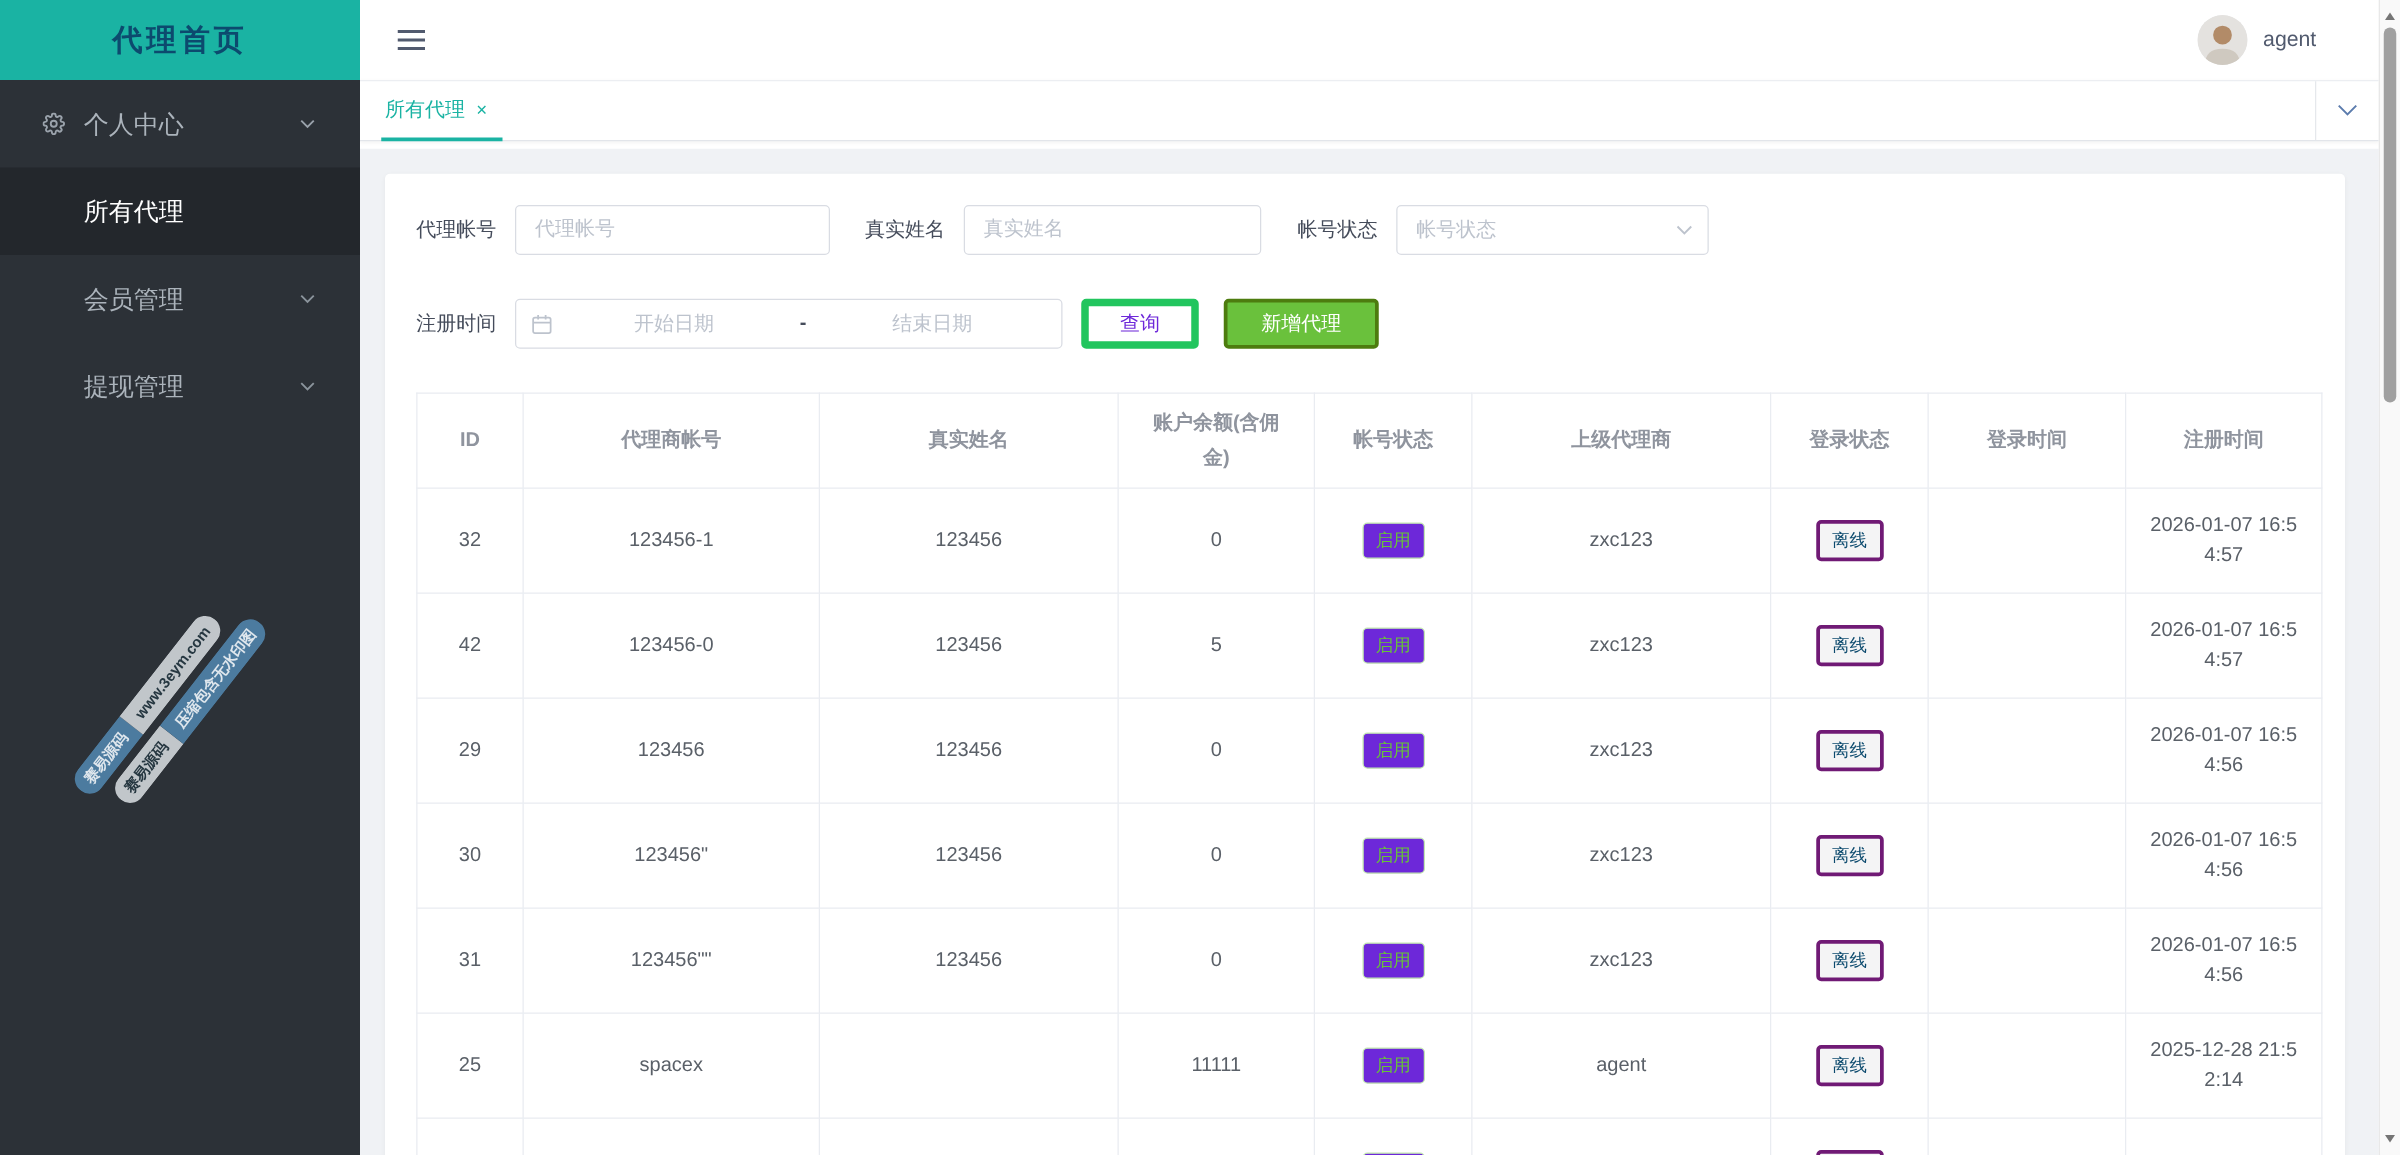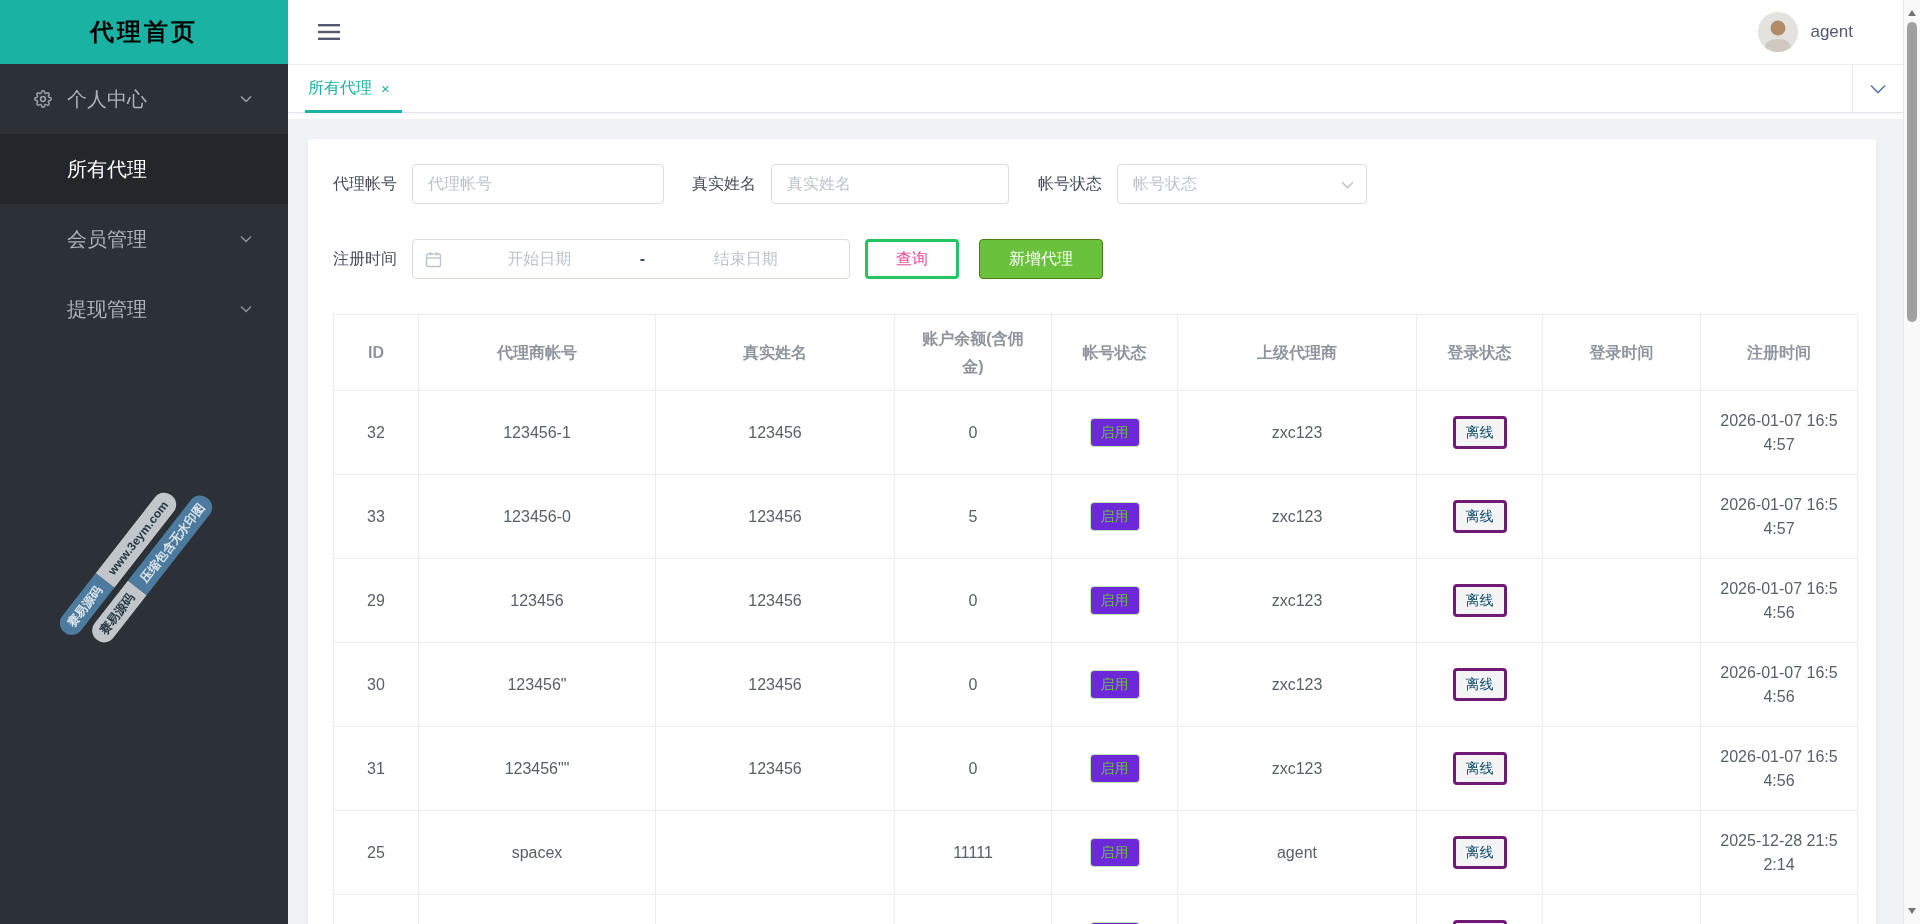--- a/index.html
+++ b/index.html
@@ -1,21 +1,21 @@
 <!DOCTYPE html>
 <html><head>
 <meta charset="utf-8">
 <style>
   * { margin:0; padding:0; box-sizing:border-box; }
   html,body { width:1920px; height:924px; overflow:hidden; }
   body { font-family:"Liberation Sans","DejaVu Sans",sans-serif; background:#fff; position:relative; }
 
   
   .sidebar { position:absolute; left:0; top:0; width:288px; height:924px; background:#2c3137; z-index:3; }
-  .logo { height:64px; background:#1ab3a3; color:#000000; display:flex; align-items:center; justify-content:center;
+  .logo { height:64px; background:#1ab3a3; color:#0c4a6e; display:flex; align-items:center; justify-content:center;
           font-size:24px; font-weight:bold; letter-spacing:3px; }
   .menu-item { height:70px; display:flex; align-items:center; font-size:20px; color:#abb3bb; position:relative; cursor:pointer; }
   .menu-item.group { padding-left:34px; }
   .menu-item.sub { padding-left:67px; }
   .menu-item.active { background:#23272c; color:#ffffff; }
   .menu-item .mi-icon { margin-right:15px; display:flex; }
   .menu-chevron { position:absolute; right:36px; top:50%; transform:translateY(-50%); display:flex; }
 
   
   .watermark { position:absolute; left:55px; top:625px; transform:rotate(-52deg); transform-origin:0 0; opacity:.95; }
@@ -56,22 +56,22 @@
   .w-name { width:238px; margin-right:29px; }
   .fake-select { width:250px; height:40px; border:1px solid #d9dce3; border-radius:4px; display:flex; align-items:center;
                  padding:0 12px 0 15px; cursor:pointer; background:#fff; }
   .fake-select .ph { flex:1; font-size:16px; color:#bdc3cd; }
   .date-range { width:438px; height:40px; border:1px solid #d9dce3; border-radius:4px; display:flex; align-items:center;
                 padding:0 12px; background:#fff; cursor:pointer; }
   .date-range .cal { display:flex; margin-right:6px; }
   .date-range .dph { flex:1; text-align:center; font-size:16px; color:#bdc3cd; }
   .date-range .dsep { width:24px; text-align:center; font-size:16px; color:#454c5b; font-weight:bold; }
   .btn { height:40px; border-radius:4px; font-size:16px; cursor:pointer; font-family:inherit; }
-  .btn-query { width:94px; background:#fff; border:3px solid #22c55e; color:#ec4899; margin-left:15px; }
-  .btn-add { width:124px; background:#6ac13c; border:1px solid #4d7c0f; color:#fff; margin-left:20px; }
+  .btn-query { width:94px; background:#fff; border:6px solid #22c55e; color:#6d28d9; margin-left:15px; }
+  .btn-add { width:124px; background:#6ac13c; border:3px solid #4d7c0f; color:#fff; margin-left:20px; }
 
   
   table.grid { width:1524px; border-collapse:collapse; table-layout:fixed; margin-top:2px; }
   .grid th, .grid td { border:1px solid #e9ecf1; text-align:center; word-break:break-all; }
   .grid th { height:76px; font-size:16px; font-weight:bold; color:#8f949e; padding:0 18px; line-height:1.7; }
   .grid td { height:84px; font-size:16px; color:#5a6068; padding:0 10px; line-height:1.5; }
   .grid td.c-date { padding:0 17px; }
   .c0{width:85px}.c1{width:237px}.c2{width:239px}.c3{width:157px}.c4{width:126px}
   .c5{width:239px}.c6{width:126px}.c7{width:158px}.c8{width:157px}
   .badge { display:inline-block; padding:5px 10px; font-size:14px; border-radius:4px; line-height:1.2; white-space:nowrap; }
@@ -248,21 +248,21 @@
     </td>
     <td>zxc123</td>
     <td>
       <span class="badge badge-gray">离线</span>
     </td>
     <td></td>
     <td class="c-date">2026-01-07 16:54:57</td>
   </tr>
 
   <tr>
-    <td>33</td>
+    <td>42</td>
     <td>123456-0</td>
     <td>123456</td>
     <td>5</td>
     <td>
       <span class="badge badge-green">启用</span>
     </td>
     <td>zxc123</td>
     <td>
       <span class="badge badge-gray">离线</span>
     </td>

